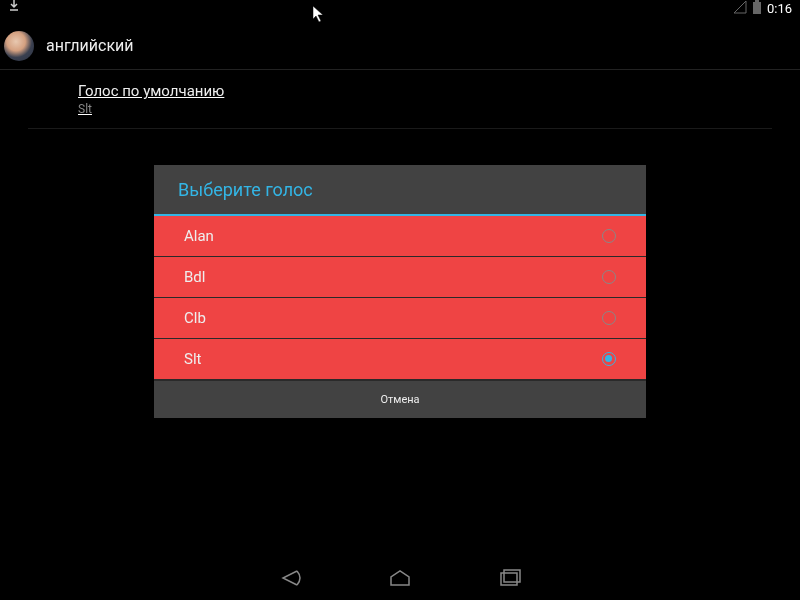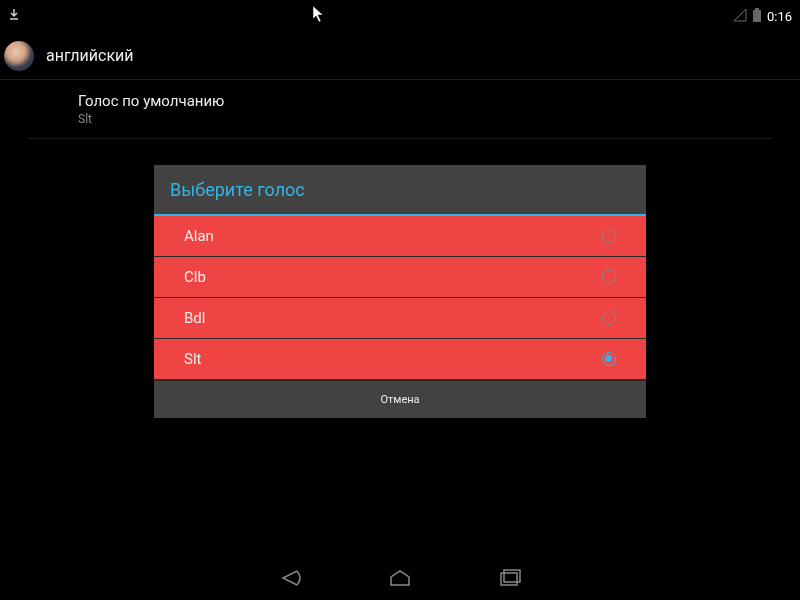--- a/index.html
+++ b/index.html
@@ -8,23 +8,23 @@
       height: 600px;
       background: #000;
       font-family: Roboto, Arial, sans-serif;
       color: #fff;
       position: relative;
       overflow: hidden;
     }
     .status-bar {
       height: 22px;
       display: flex;
-      align-items: center;
+      align-items: flex-start;
       justify-content: space-between;
-      padding: 16px 8px;
+      padding: 0 8px;
       font-size: 12px;
       color: #ccc;
     }
     .status-left { display: flex; align-items: center; gap: 4px; }
     .status-right { display: flex; align-items: center; gap: 6px; }
     .download-icon svg { width: 12px; height: 12px; fill: #ccc; }
     .signal-icon svg { width: 14px; height: 14px; }
     .battery-icon svg { width: 8px; height: 14px; }
     .clock { font-size: 13px; color: #fff; }
     .cursor {
@@ -50,20 +50,21 @@
       border-radius: 50%;
       background: radial-gradient(circle at 40% 35%, #e8c8b0 0%, #d4a080 35%, #3a4050 60%, #2a3040 100%);
     }
     .action-title { font-size: 16px; color: #eee; }
 
     .settings-list { padding: 0 28px; }
     .setting-item {
       padding: 12px 50px 12px 50px;
       border-bottom: 1px solid #1a1a1a;
       position: relative;
+      text-decoration: underline;
     }
     .setting-title { font-size: 15px; color: #eee; }
     .setting-subtitle { font-size: 12px; color: #888; margin-top: 2px; }
     .checkmark {
       position: absolute;
       right: 30px;
       top: 50%;
       transform: translateY(-50%);
     }
     .checkmark svg { width: 18px; height: 14px; }
@@ -76,21 +77,21 @@
       align-items: flex-start;
       padding-top: 165px;
       z-index: 100;
     }
     .dialog {
       width: 492px;
       background: #3a3a3a;
       box-shadow: 0 4px 20px rgba(0,0,0,0.6);
     }
     .dialog-header {
-      padding: 14px 16px;
+      padding: 14px 24px;
       font-size: 18px;
       color: #33b5e5;
       border-bottom: 2px solid #33b5e5;
       background: #424242;
     }
     .dialog-option {
       display: flex;
       align-items: center;
       justify-content: space-between;
       padding: 11px 30px;
@@ -190,25 +191,25 @@
 </div>
 
 <div class="dialog-overlay">
   <div class="dialog">
     <div class="dialog-header">Выберите голос</div>
     <div class="dialog-option">
       <span>Alan</span>
       <span class="radio"></span>
     </div>
     <div class="dialog-option">
+      <span>Bdl</span>
+      <span class="radio"></span>
+    </div>
+    <div class="dialog-option">
       <span>Clb</span>
-      <span class="radio"></span>
-    </div>
-    <div class="dialog-option">
-      <span>Bdl</span>
       <span class="radio"></span>
     </div>
     <div class="dialog-option">
       <span>Slt</span>
       <span class="radio selected"></span>
     </div>
     <div class="dialog-footer">Отмена</div>
   </div>
 </div>
 

